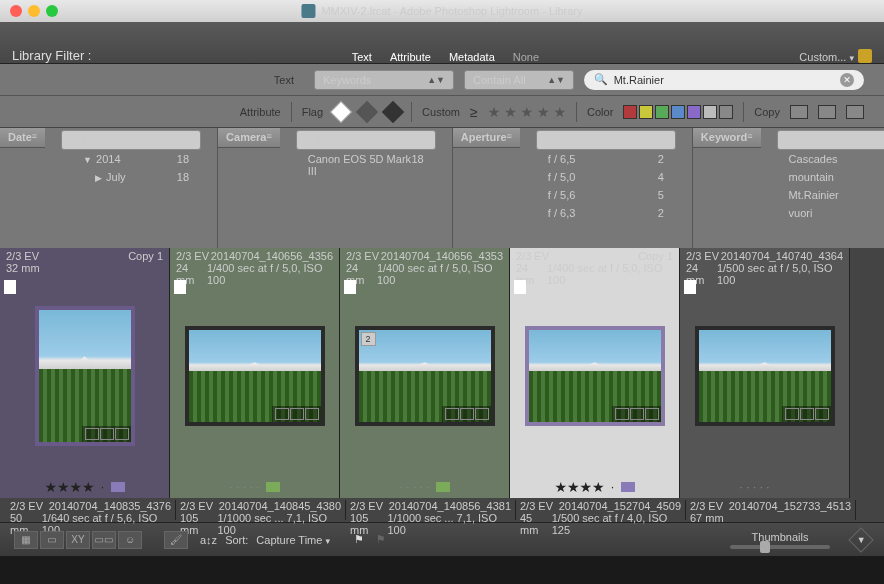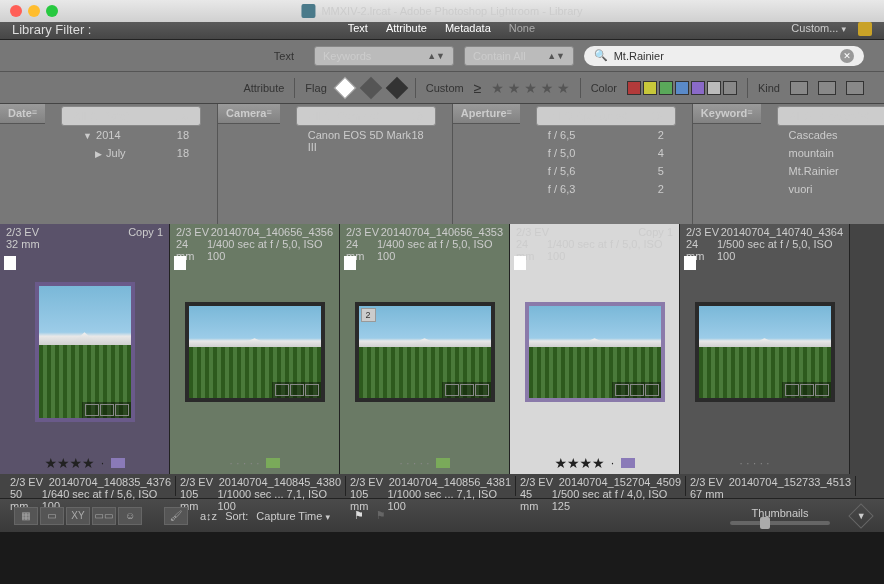--- a/index.html
+++ b/index.html
@@ -3,26 +3,26 @@
 <meta charset="utf-8">
 <style>
 *{margin:0;padding:0;box-sizing:border-box;font-family:"Lucida Grande",Arial,sans-serif;font-size:11px;color:#ccc}
 body{background:#1a1a1a;width:884px;height:584px;overflow:hidden}
 .titlebar{height:22px;background:linear-gradient(#e8e8e8,#d0d0d0);display:flex;align-items:center;position:relative}
 .traffic{display:flex;gap:6px;padding-left:10px}
 .tl{width:12px;height:12px;border-radius:50%}
 .tl.red{background:#ff5f57}.tl.yel{background:#ffbd2e}.tl.grn{background:#28c940}
 .titlebar .title{position:absolute;left:50%;transform:translateX(-50%);color:#555;font-size:12px;display:flex;align-items:center;gap:6px}
 .lr-icon{width:14px;height:14px;background:#4a7a8a;border-radius:2px}
-.filterbar{height:18px;background:linear-gradient(#5a5a5a,#464646);display:flex;align-items:flex-start;padding:0 12px;border-bottom:1px solid #222}
+.filterbar{height:42px;background:linear-gradient(#5a5a5a,#464646);display:flex;align-items:flex-end;padding:0 12px;border-bottom:1px solid #222}
 .filterbar .lbl{color:#ddd;font-size:13px}
 .filterbar .tabs{margin-left:auto;margin-right:auto;display:flex;gap:18px}
 .filterbar .tab{color:#aaa;cursor:pointer}
 .filterbar .tab.active{color:#fff}
-.filterbar .custom{color:#aaa;margin-right:12px}
+.filterbar .custom{color:#aaa;margin-right:4px}
 .lock{width:14px;height:14px;background:#c9a227;border-radius:2px}
 .textrow{height:32px;background:#777;display:flex;align-items:center;gap:10px;padding:0 20px;border-bottom:1px solid #555}
 .textrow .rlabel{color:#333;margin-left:auto;margin-right:10px}
 .sel{background:#bbb;color:#333;padding:3px 8px;border-radius:3px;display:flex;align-items:center;gap:8px;min-width:140px;border:1px solid #888}
 .sel .arr{margin-left:auto;font-size:9px;color:#555}
 .search{flex:1;max-width:280px;background:#eee;border-radius:10px;padding:3px 10px;display:flex;align-items:center;gap:6px;color:#333}
 .search input{border:none;background:transparent;flex:1;color:#333;font-size:11px;outline:none}
 .clearx{width:14px;height:14px;border-radius:50%;background:#999;color:#fff;display:flex;align-items:center;justify-content:center;font-size:9px}
 .attrrow{height:32px;background:#777;display:flex;align-items:center;gap:10px;padding:0 20px;border-bottom:1px solid #444}
 .attrrow .albl{color:#333;margin-left:auto}
@@ -143,21 +143,21 @@
   <div class="swatches" id="swatches">
       <div class="sw" style="background: rgb(178, 58, 58);"></div>
       <div class="sw" style="background: rgb(200, 200, 58);"></div>
       <div class="sw" style="background: rgb(90, 168, 90);"></div>
       <div class="sw" style="background: rgb(90, 138, 200);"></div>
       <div class="sw" style="background: rgb(138, 106, 200);"></div>
       <div class="sw" style="background: rgb(187, 187, 187);"></div>
       <div class="sw" style="background: rgb(136, 136, 136);"></div>
     </div>
   <span class="sep"></span>
-  <span style="color:#333">Kind</span>
+  <span style="color:#333">Copy</span>
   <div class="kindico"></div>
   <div class="kindico"></div>
   <div class="kindico"></div>
 </div>
 
 <div class="meta-cols" id="metacols">
     <div class="mcol">
       <div class="mcol-hdr">
         <span>Date</span>
         <span style="font-size:9px">≡</span>

